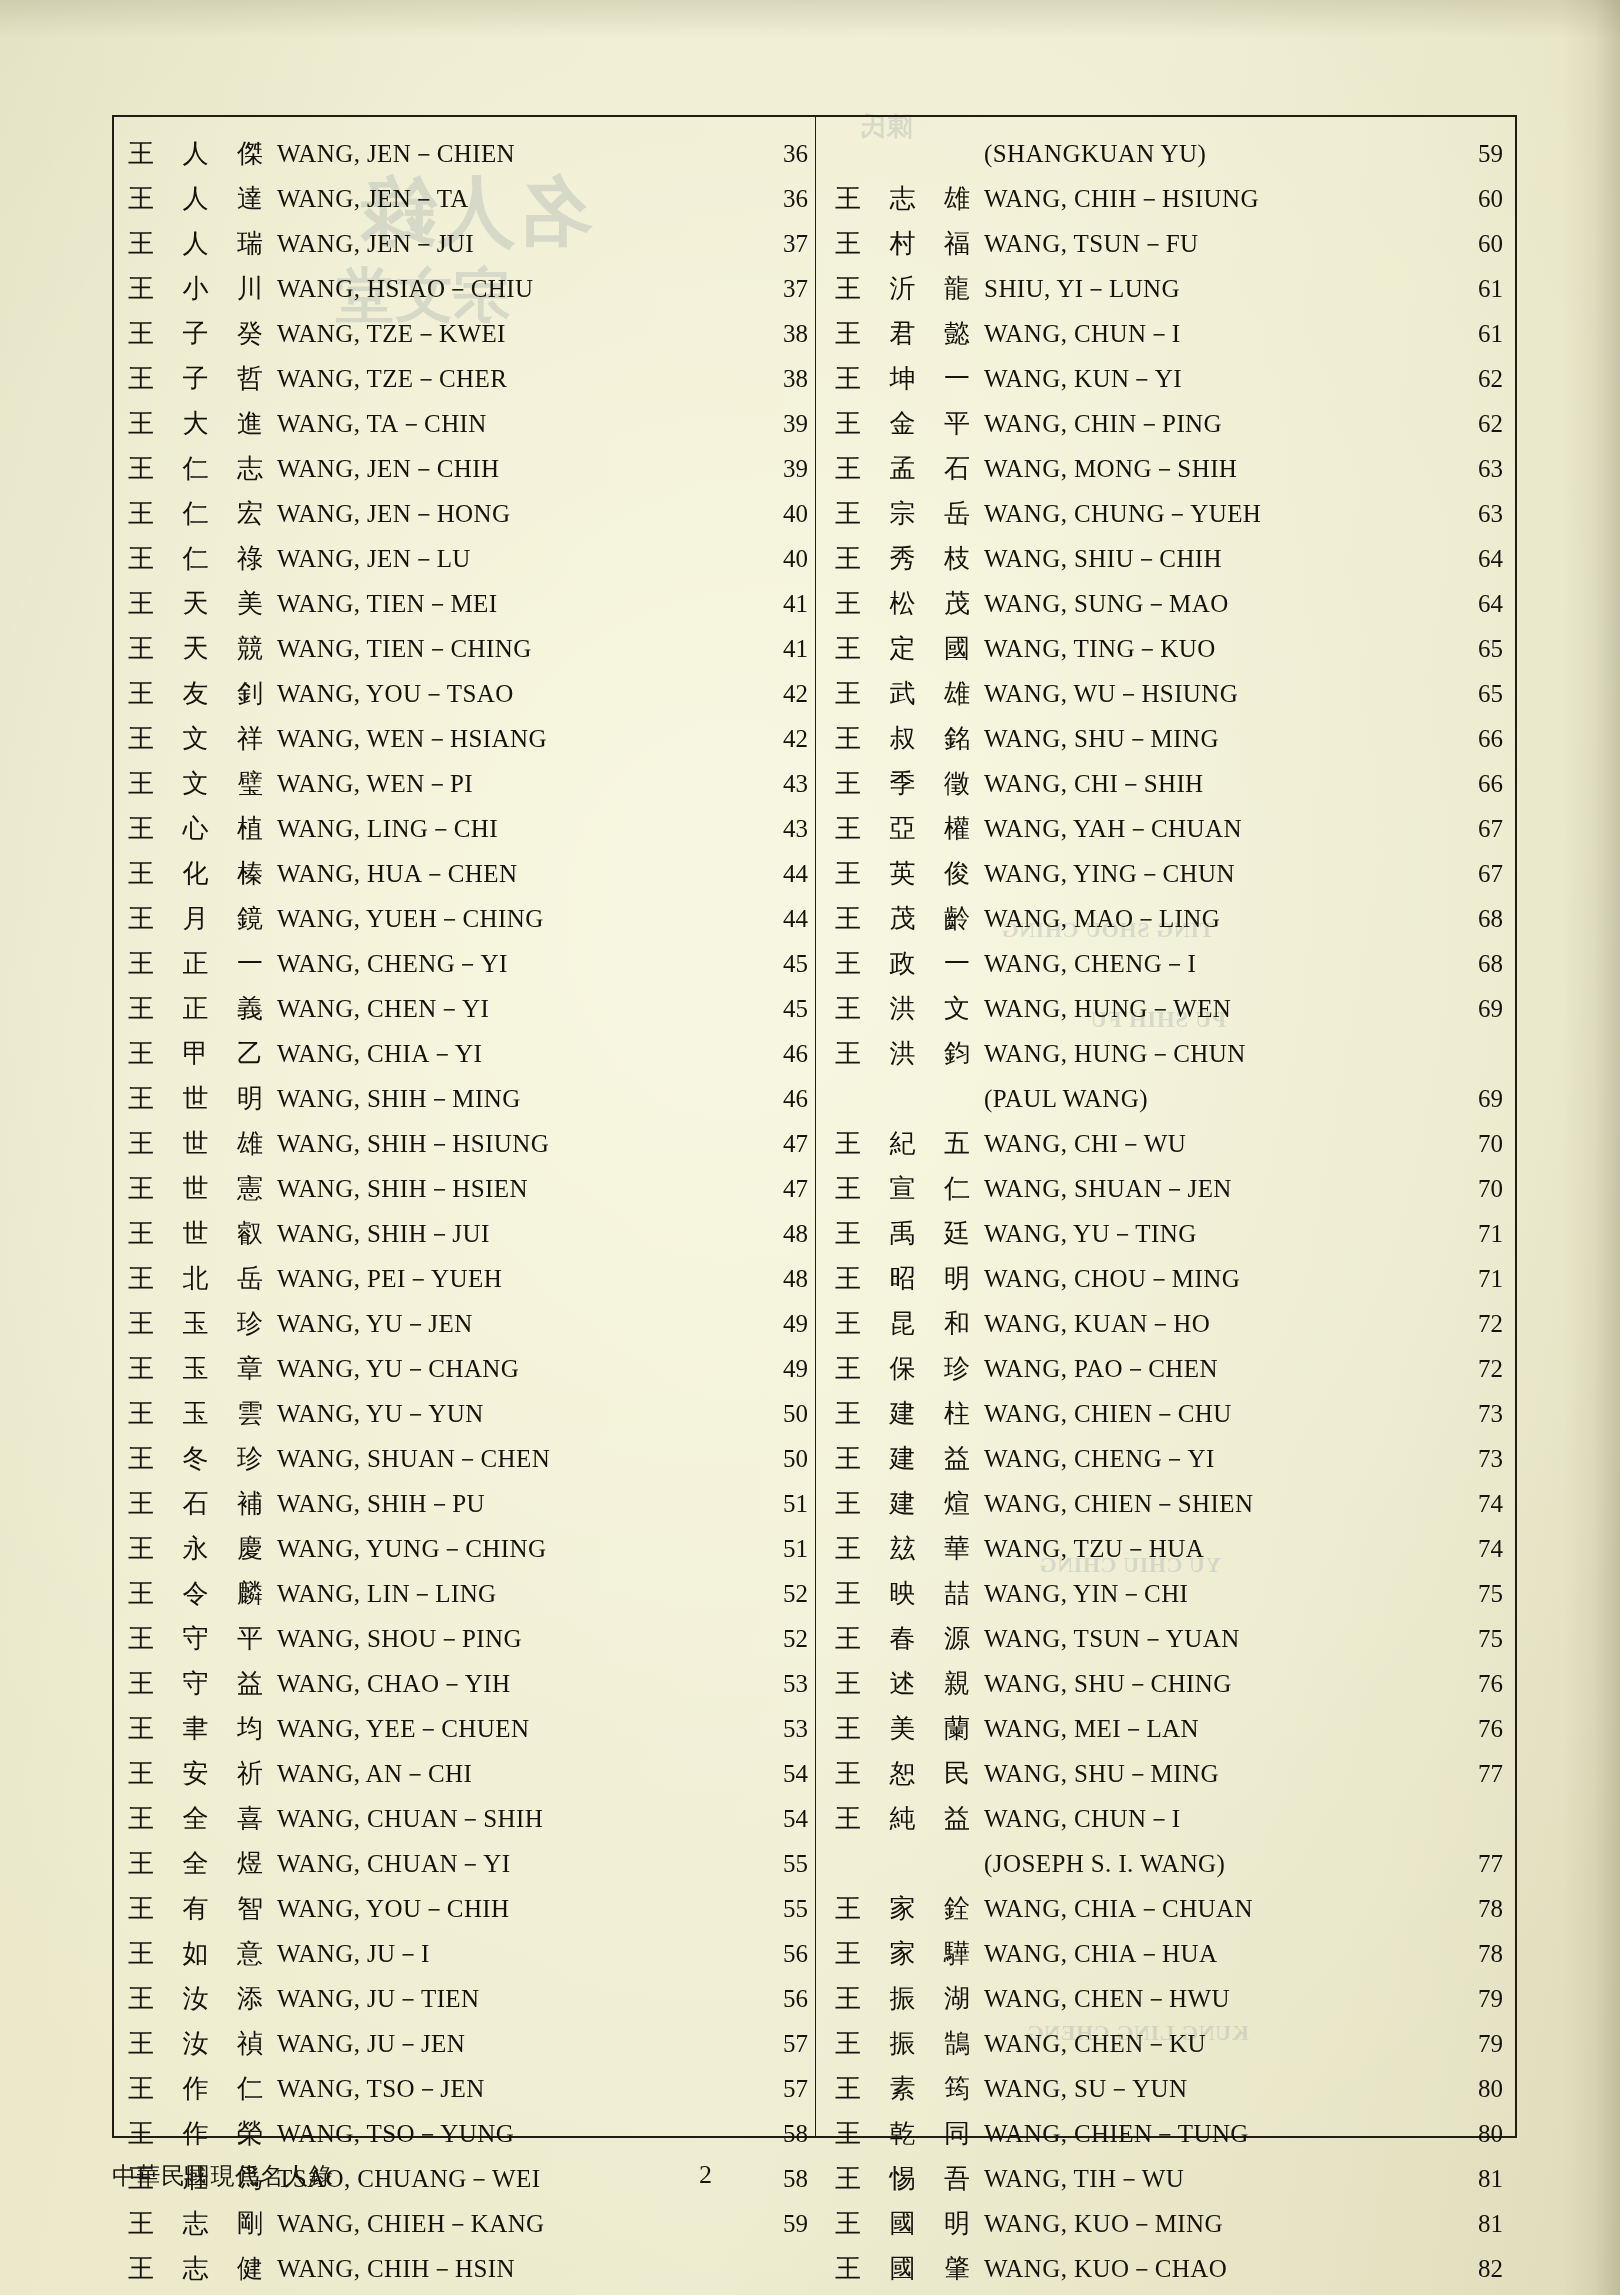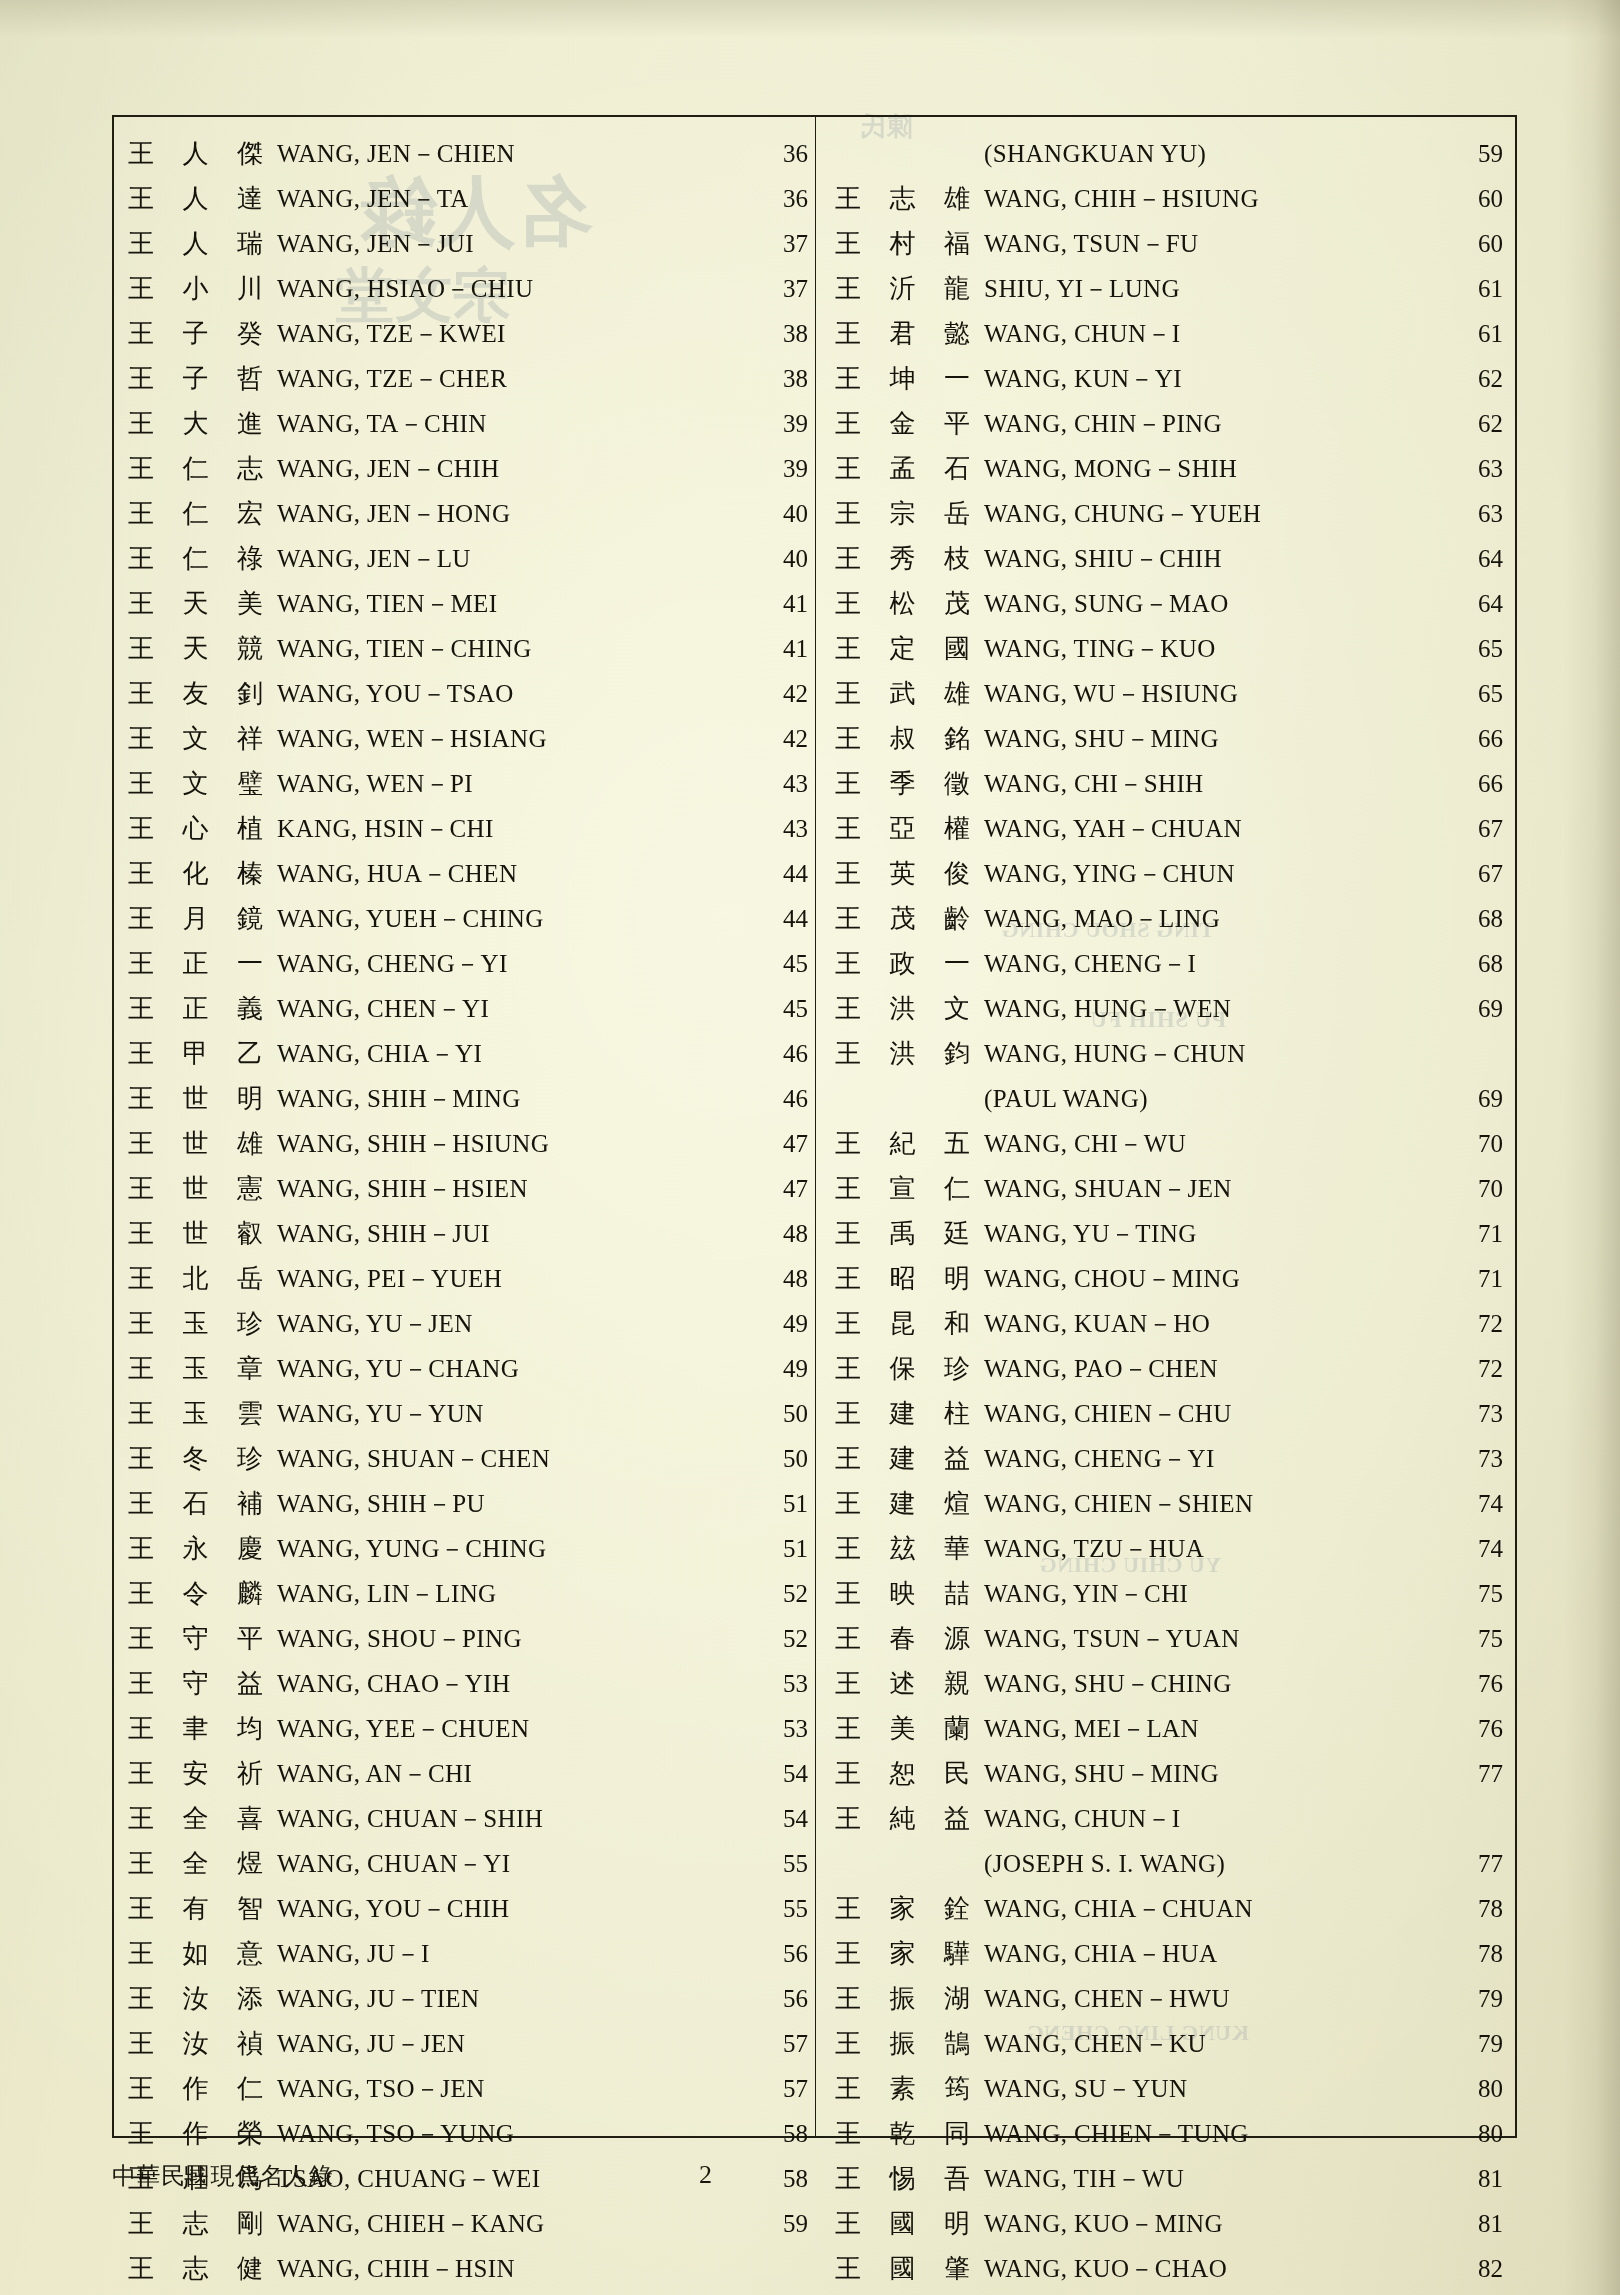--- a/index.html
+++ b/index.html
@@ -326,21 +326,21 @@
         <div class="rom">WANG, WEN－PI</div>
         <div class="leader"></div>
         <div class="pg">43</div>
       </div>
       <div class="entry">
         <div class="cn">
           <span>王</span>
           <span>心</span>
           <span>植</span>
         </div>
-        <div class="rom">KANG, HSIN－CHI</div>
+        <div class="rom">WANG, LING－CHI</div>
         <div class="leader"></div>
         <div class="pg">43</div>
       </div>
       <div class="entry">
         <div class="cn">
           <span>王</span>
           <span>化</span>
           <span>榛</span>
         </div>
         <div class="rom">WANG, HUA－CHEN</div>

